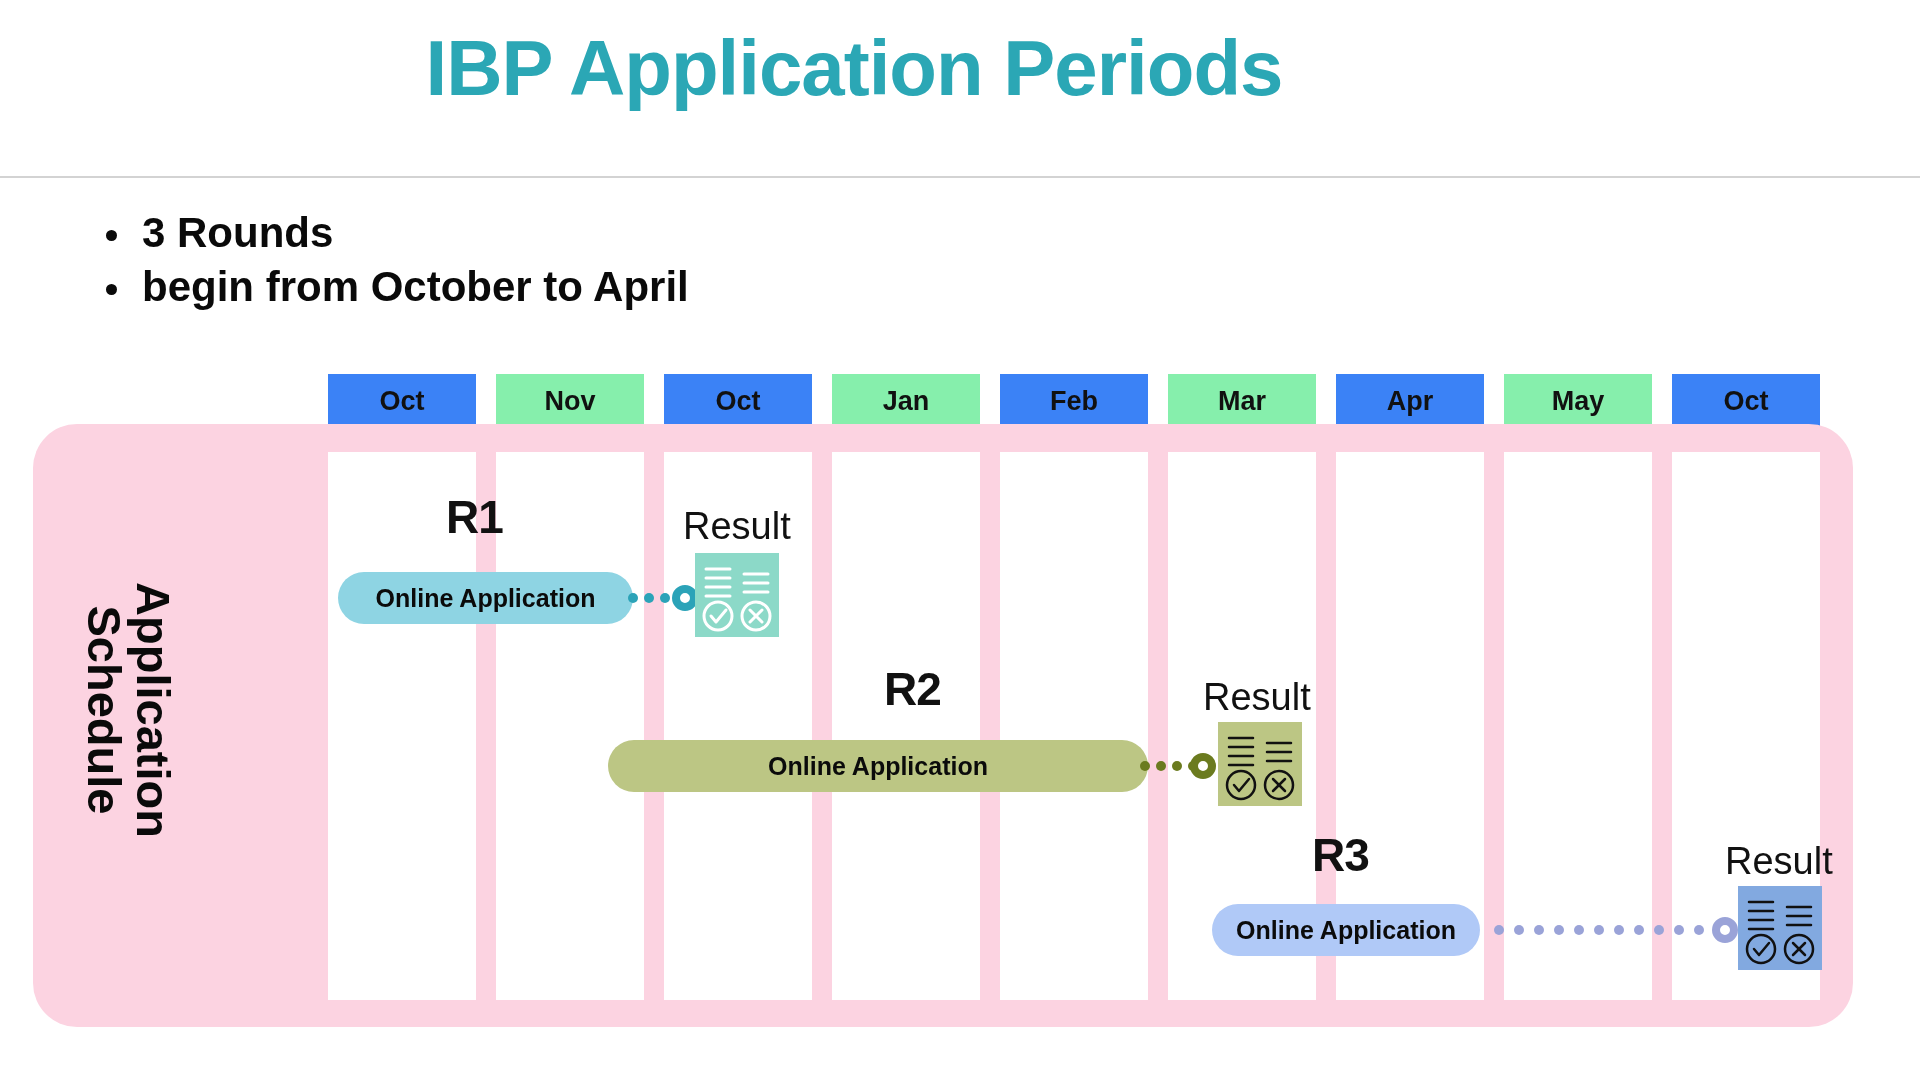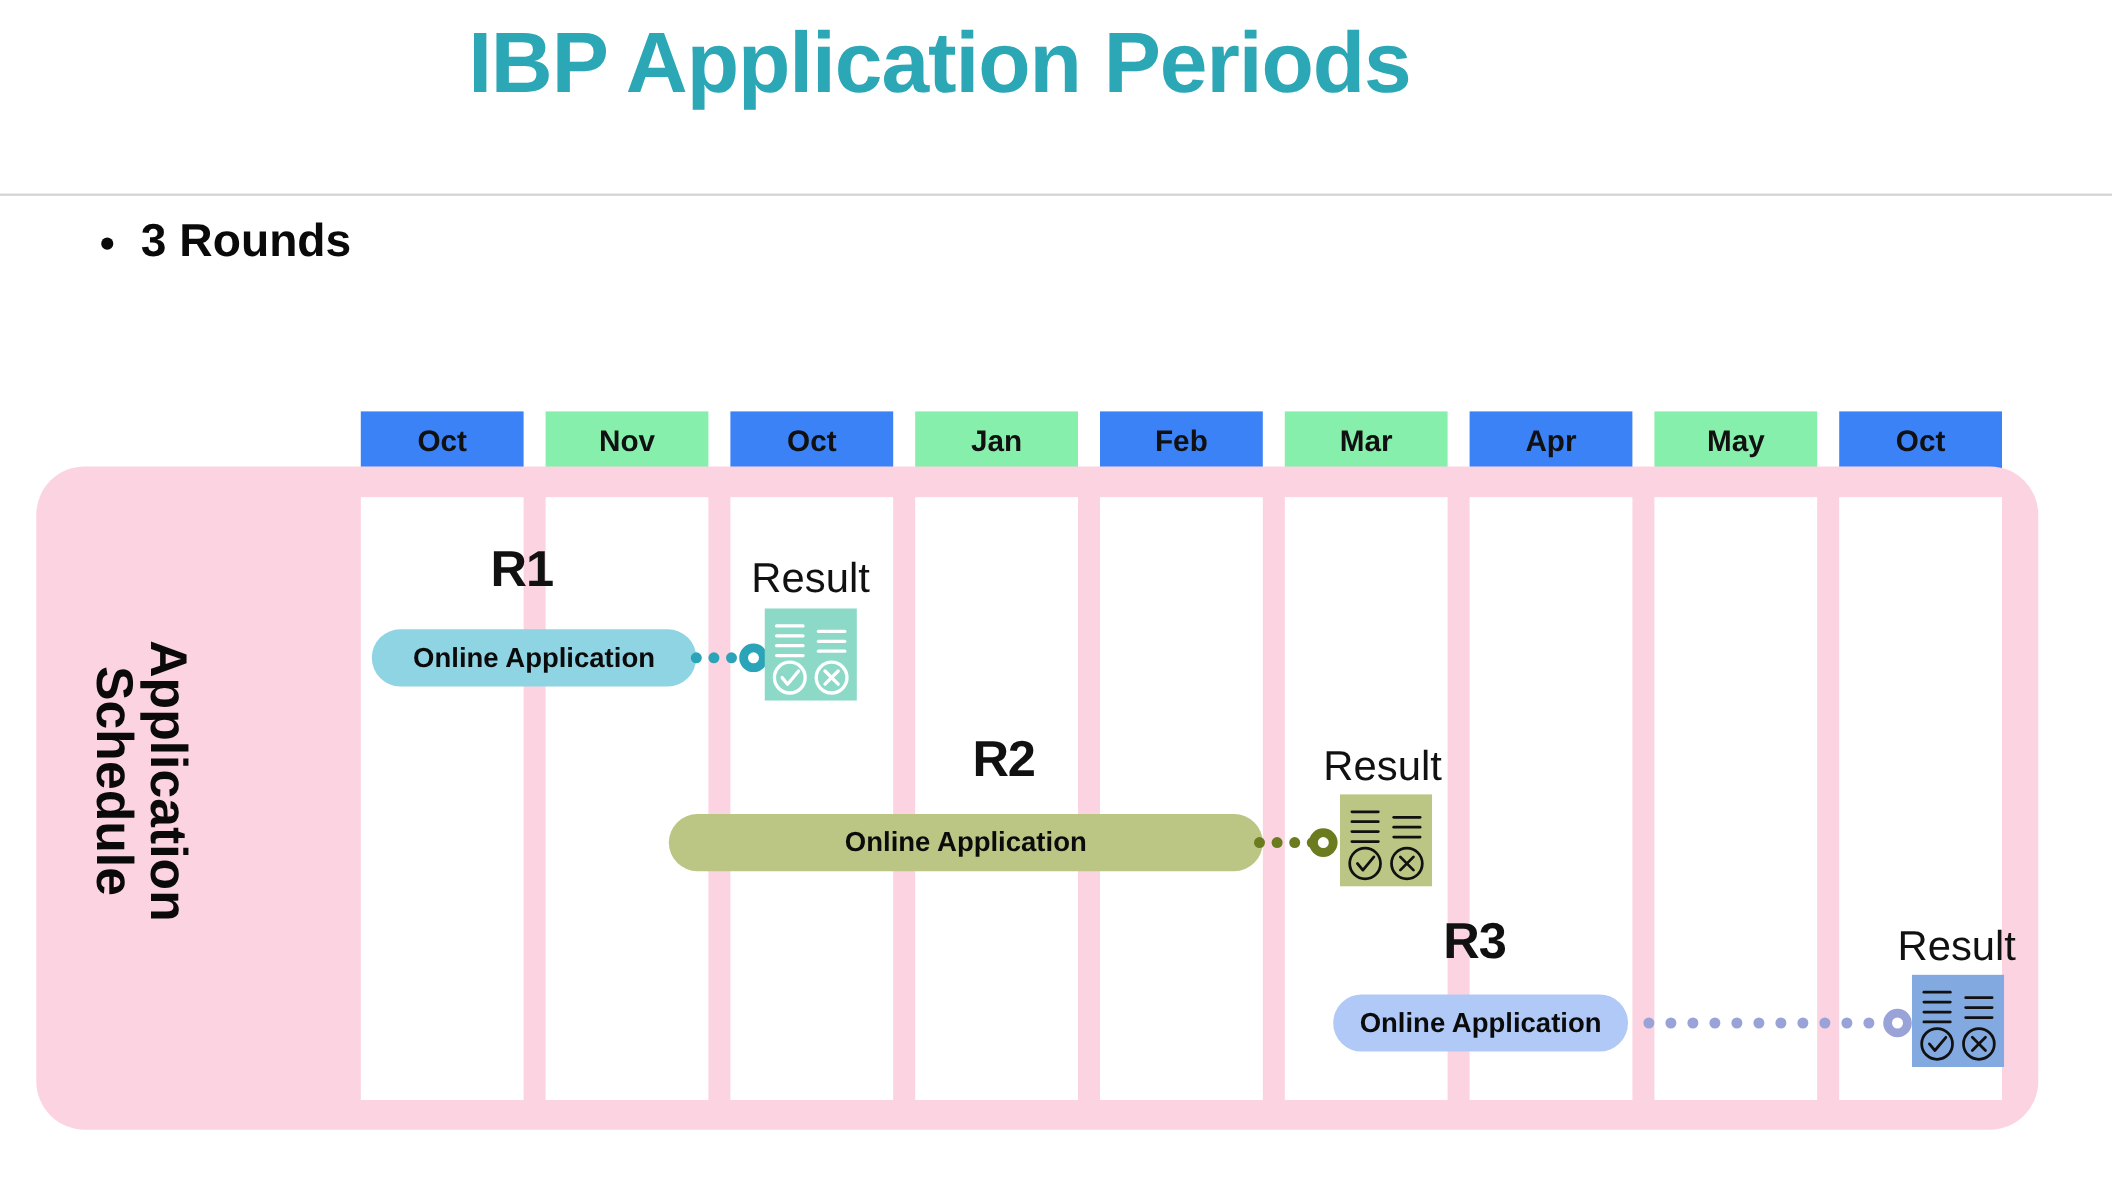--- a/index.html
+++ b/index.html
@@ -11,21 +11,21 @@
     width: 1920px;
     height: 1080px;
     font-family: "Liberation Sans", sans-serif;
     position: relative;
     overflow: hidden;
   }
 
   
   #slide-title {
     position: absolute;
-    top: 12px;
+    top: 23px;
     left: 0;
     width: 1708px;
     text-align: center;
     font-size: 78px;
     font-weight: bold;
     letter-spacing: -1px;
     color: #2BA7B5;
     font-family: "Liberation Sans", sans-serif;
   }
   #title-divider {
@@ -37,21 +37,21 @@
     background: #d3d3d3;
   }
 
   
   #bullet-list {
     position: absolute;
     top: 190px;
     left: 84px;
     width: 1200px;
     list-style: none;
-    margin: 2px;
+    margin: 16px;
     padding: 0;
   }
   #bullet-list li {
     font-size: 42px;
     font-weight: bold;
     color: #0a0a0a;
     line-height: 1.28;
     position: relative;
     padding-left: 42px;
     white-space: nowrap;
@@ -187,20 +187,21 @@
   .result-icon svg { display: block; }
 </style>
 </head>
 <body>
 
 <div id="slide-title">IBP Application Periods</div>
 <div id="title-divider"></div>
 
 <ul id="bullet-list">
   <li>3 Rounds</li>
+  <li>begin from October to April</li>
 </ul>
 
 <div id="month-header">
   <div class="month-cell month-dark">Oct</div>
   <div class="month-cell month-light">Nov</div>
   <div class="month-cell month-dark">Oct</div>
   <div class="month-cell month-light">Jan</div>
   <div class="month-cell month-dark">Feb</div>
   <div class="month-cell month-light">Mar</div>
   <div class="month-cell month-dark">Apr</div>

